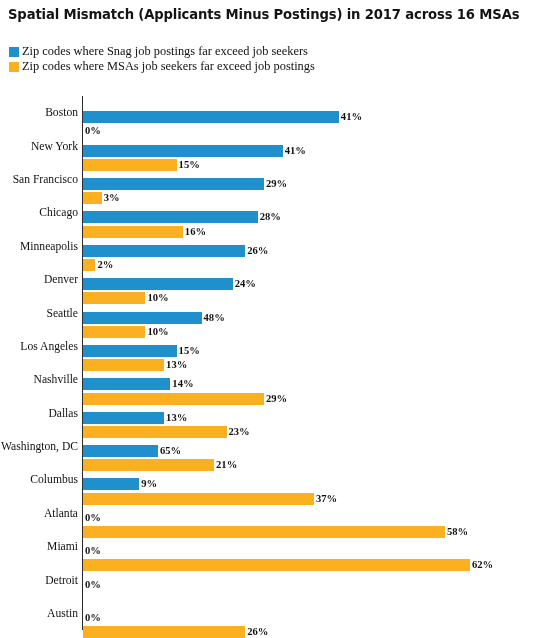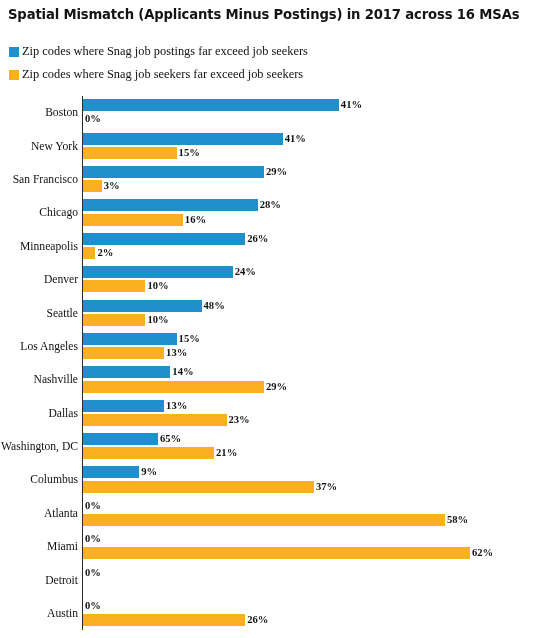--- a/index.html
+++ b/index.html
@@ -29,21 +29,21 @@
     white-space: nowrap;
   }
 
   
   #legend {
     position: absolute;
     left: 9px;
     top: 45px;
     display: flex;
     flex-direction: column;
-    gap: 10px;
+    gap: 2px;
   }
   .legend-row {
     display: flex;
     align-items: center;
     gap: 3px;
     height: 13px;
   }
   .legend-swatch {
     width: 10px;
     height: 10px;
@@ -94,21 +94,21 @@
     justify-content: flex-end;
     font-family: "Liberation Serif", serif;
     font-size: 11.6px;
     color: #111111;
     white-space: nowrap;
     width: 200px;
   }
   .bars {
     position: absolute;
     left: 83px;
-    top: 0;
+    top: 12px;
     height: 33.4px;
     width: 465px;
   }
   .bar-wrap {
     position: absolute;
     left: 0;
     height: 12px;
     display: flex;
     align-items: center;
     white-space: nowrap;
@@ -133,21 +133,21 @@
 
 <div id="chart-title">Spatial Mismatch (Applicants Minus Postings) in 2017 across 16 MSAs</div>
 
 <div id="legend">
   <div class="legend-row">
     <span class="legend-swatch" style="background: rgb(31, 144, 204);"></span>
     <span class="legend-label">Zip codes where Snag job postings far exceed job seekers</span>
   </div>
   <div class="legend-row">
     <span class="legend-swatch" style="background: rgb(251, 176, 34);"></span>
-    <span class="legend-label">Zip codes where Snag job seekers far exceed job seekers</span>
+    <span class="legend-label">Zip codes where MSAs job seekers far exceed job postings</span>
   </div>
 </div>
 
 <div id="plot">
   <div id="axis-line"></div>
   <div id="rows">
       <div class="row">
         <div class="cat-label">Boston</div>
         <div class="bars">
           <div class="bar-wrap blue">

